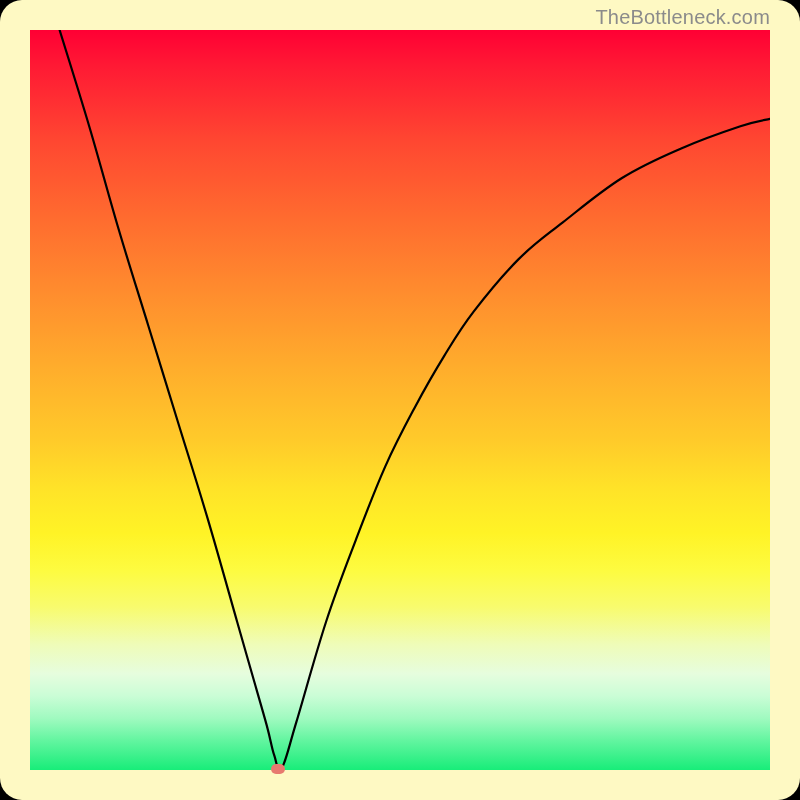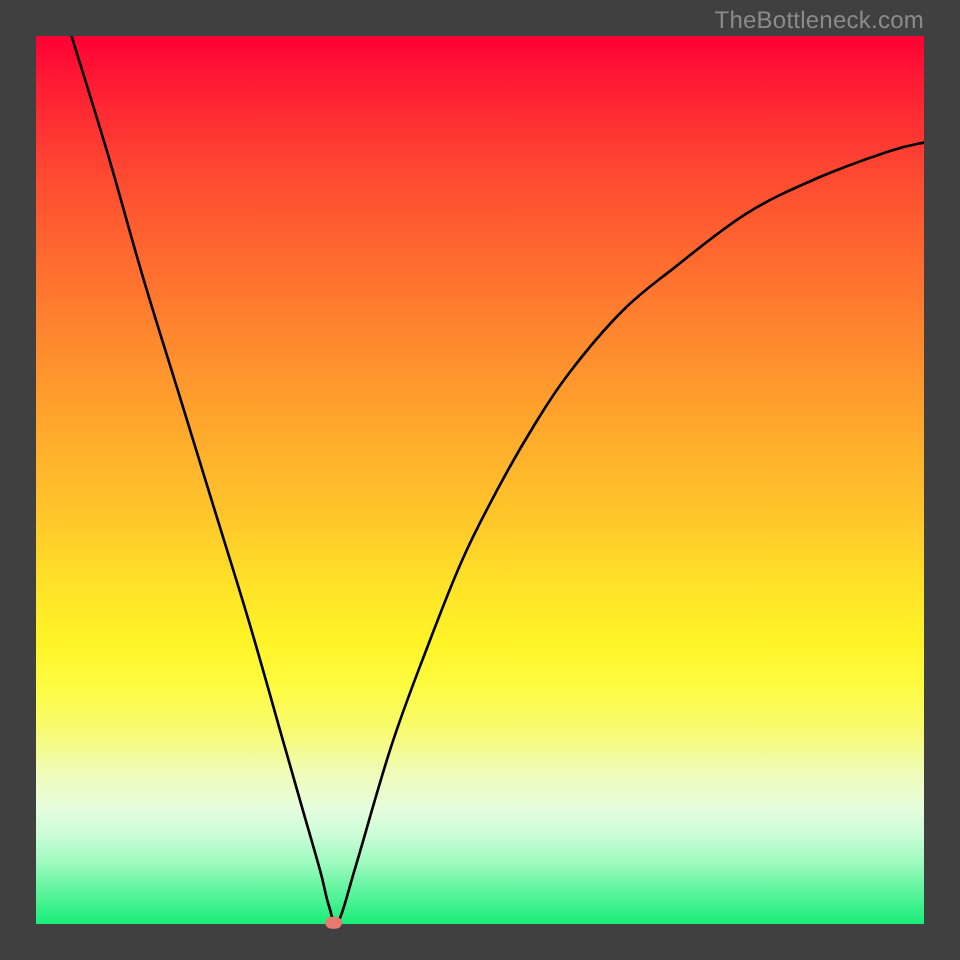--- a/index.html
+++ b/index.html
@@ -1,21 +1,22 @@
 <!DOCTYPE html>
 <html><head>
 <meta charset="utf-8">
 <style>
   * { margin: 0; padding: 0; box-sizing: border-box; }
   html, body { width: 800px; height: 800px; overflow: hidden; background: #000; }
   .chart-container {
     position: relative;
     width: 800px;
     height: 800px;
-    background: #404040;
+    background: #fef9c3;
+    border-radius: 22px;
   }
   .plot-area {
     position: absolute;
     left: 30px;
     top: 30px;
     width: 740px;
     height: 740px;
     background: linear-gradient(to bottom,
       #ff0034 0%,
       #ff1a34 5%,

